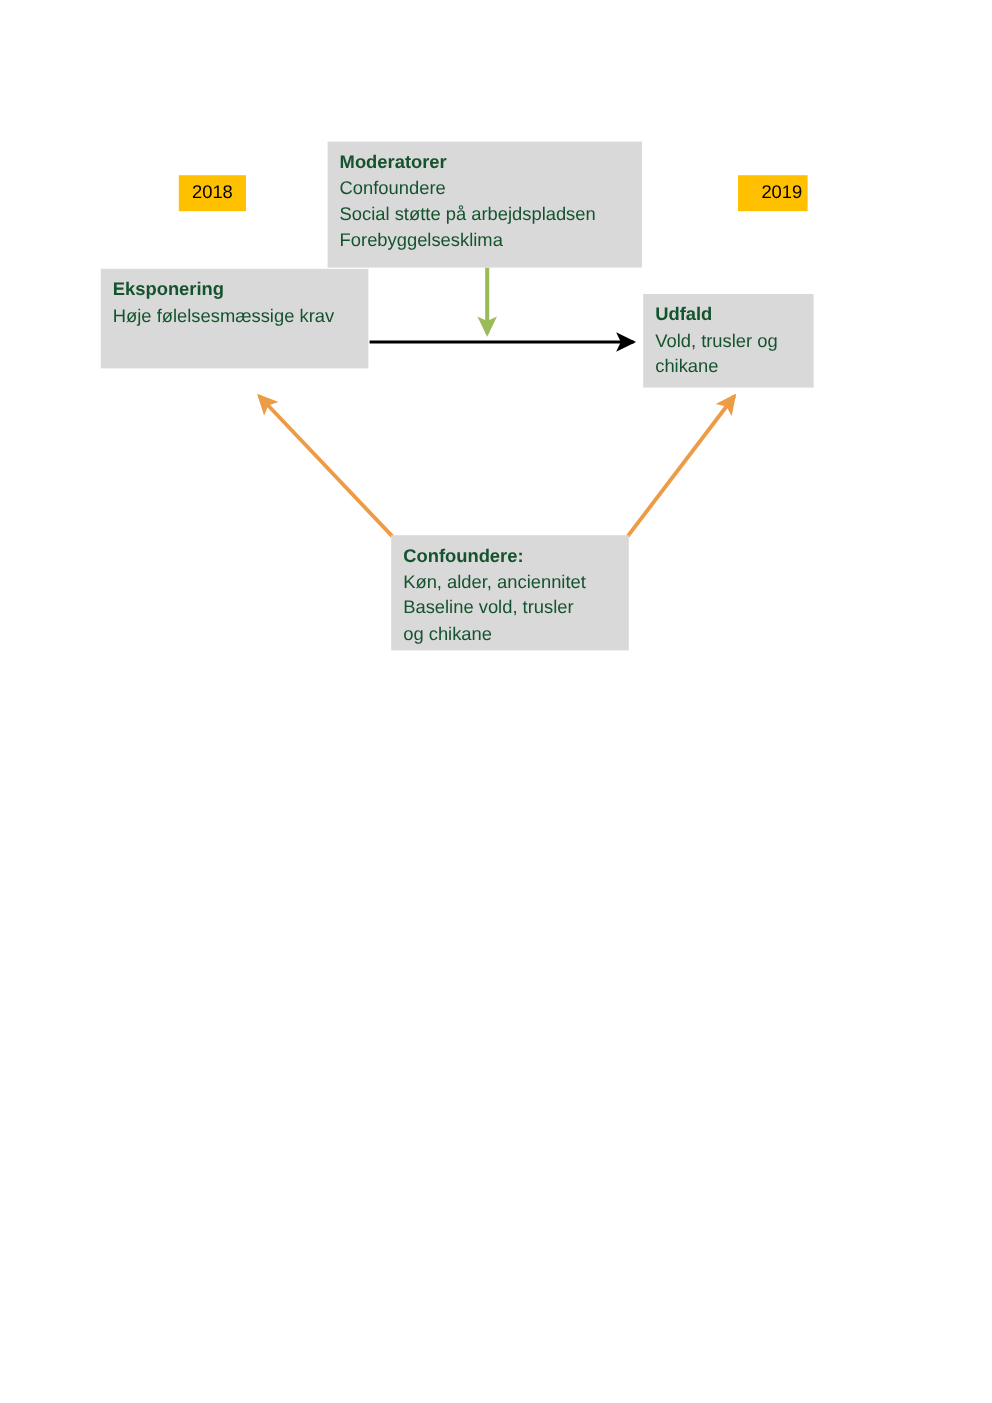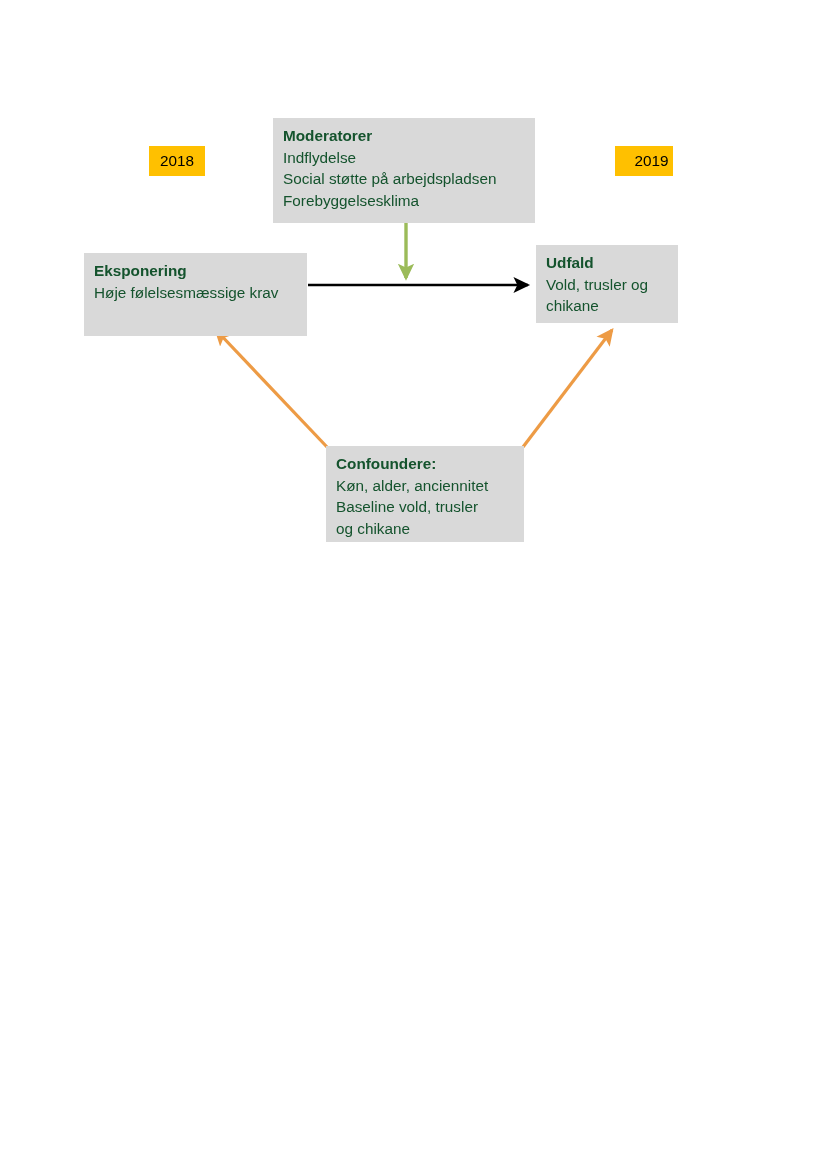--- a/index.html
+++ b/index.html
@@ -55,21 +55,21 @@
     align-items: center;
     justify-content: center;
     box-sizing: border-box;
   }
 
   
   #badge-2018 { left: 149px; top: 146px; width: 56px; height: 30px; }
   #badge-2019 { left: 615px; top: 146px; width: 58px; height: 30px; padding-left: 15px; }
 
   #box-moderatorer { left: 273px; top: 118px; width: 262px; height: 105px; }
-  #box-eksponering { left: 84px; top: 253px; width: 223px; height: 83px; }
+  #box-eksponering { left: 84px; top: 224px; width: 223px; height: 83px; }
   #box-udfald      { left: 536px; top: 245px; width: 142px; height: 78px; }
   #box-confoundere { left: 326px; top: 446px; width: 198px; height: 96px; }
 </style>
 </head>
 <body>
 
 <div id="canvas">
 
   <svg class="arrow-layer" viewBox="0 0 827 1169">
     <defs>
@@ -104,21 +104,21 @@
   <div id="badge-2018" class="year-badge">
     <span>2018</span>
   </div>
 
   <div id="badge-2019" class="year-badge">
     <span>2019</span>
   </div>
 
   <div id="box-moderatorer" class="node-box">
     <span class="node-title">Moderatorer</span>
-    <span class="node-line">Indflydelse</span>
+    <span class="node-line">Confoundere</span>
     <span class="node-line">Social støtte på arbejdspladsen</span>
     <span class="node-line">Forebyggelsesklima</span>
   </div>
 
   <div id="box-eksponering" class="node-box">
     <span class="node-title">Eksponering</span>
     <span class="node-line">Høje følelsesmæssige krav</span>
   </div>
 
   <div id="box-udfald" class="node-box">

